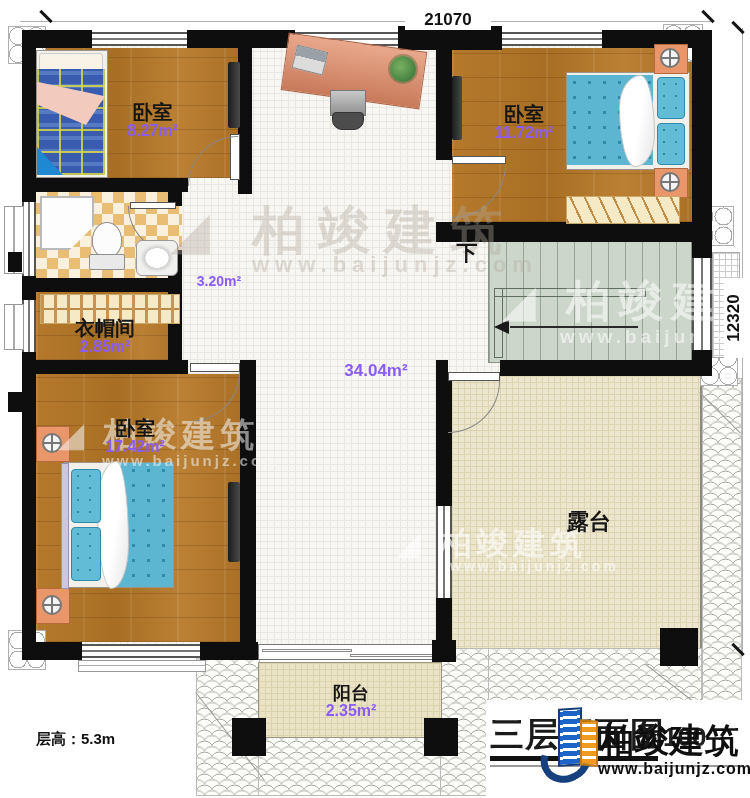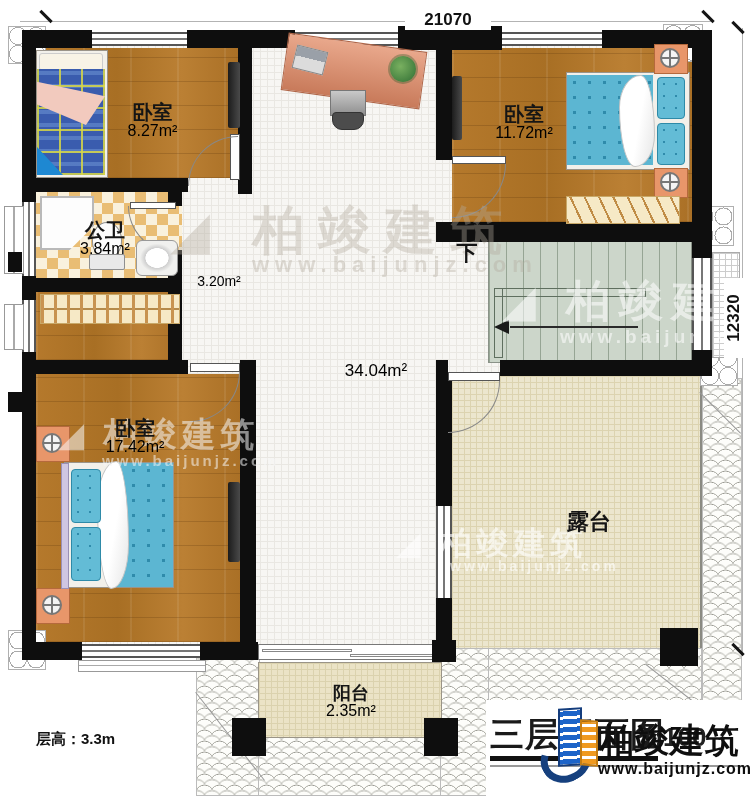--- a/index.html
+++ b/index.html
@@ -68,21 +68,21 @@
     background-image:radial-gradient(circle,#2f8bab 1px,transparent 1.5px);background-size:12px 12px;}
   .bedbox{position:absolute;background:#f2f0ea;border:1px solid #9a948a;}
   .rack{position:absolute;background-color:#f6e9c6;border:1px solid #c8a868;
     background-image:repeating-linear-gradient(90deg,#c89350 0 3px,transparent 3px 13px),
     linear-gradient(to bottom,transparent 46%,#b58a4a 46% 54%,transparent 54%);}
   .bench{position:absolute;background-color:#f6e9c6;border:1px solid #c8a868;
     background-image:repeating-linear-gradient(65deg,#c08c46 0 2px,transparent 2px 13px);}
   
   .rlbl{position:absolute;text-align:center;line-height:1.05;}
   .rname{display:block;font-weight:bold;font-size:20px;color:#151515;}
-  .rarea{display:block;font-weight:normal;font-size:16px;color:#000000;}
+  .rarea{display:block;font-weight:bold;font-size:16px;color:#8b5cf6;}
   .wm{position:absolute;white-space:nowrap;font-weight:bold;}
   .arrowhead{position:absolute;width:0;height:0;border-top:7px solid transparent;border-bottom:7px solid transparent;border-right:15px solid #1a1a1a;}
   .tick{position:absolute;width:16px;height:3px;background:#151515;transform:rotate(45deg);}
   .dimline{position:absolute;background:#b3b3b3;}
   .dimlbl{position:absolute;font-weight:bold;font-size:17px;background:#fff;text-align:center;}
 </style>
 </head>
 <body>
 
 <div id="canvas">
@@ -247,26 +247,26 @@
   <div class="wm" style="left:450px;top:558px;font-size:14px;letter-spacing:3px;color:rgba(255,255,255,0.6);">www.baijunjz.com</div>
 
   <div class="rlbl" style="left:100px;top:102px;width:105px;">
     <span class="rname">卧室</span>
     <span class="rarea">8.27m²</span>
   </div>
   <div class="rlbl" style="left:474px;top:104px;width:100px;">
     <span class="rname">卧室</span>
     <span class="rarea">11.72m²</span>
   </div>
-  <div class="rlbl" style="left:68px;top:220px;width:74px;">
-    <span class="rname">公卫</span>
-    <span class="rarea">3.84m²</span>
-  </div>
   <div class="rlbl" style="left:180px;top:274px;width:78px;">
     <span class="rarea" style="font-size:14px;">3.20m²</span>
+  </div>
+  <div class="rlbl" style="left:60px;top:318px;width:90px;">
+    <span class="rname">衣帽间</span>
+    <span class="rarea">2.85m²</span>
   </div>
   <div class="rlbl" style="left:90px;top:418px;width:90px;">
     <span class="rname">卧室</span>
     <span class="rarea">17.42m²</span>
   </div>
   <div class="rlbl" style="left:328px;top:362px;width:96px;">
     <span class="rarea" style="font-size:17px;">34.04m²</span>
   </div>
   <div class="rlbl" style="left:544px;top:510px;width:90px;">
     <span class="rname" style="font-size:22px;">露台</span>
@@ -282,21 +282,21 @@
   <div class="dimline" style="left:20px;top:21px;width:692px;height:1px;"></div>
   <div class="tick" style="left:38px;top:15px;"></div>
   <div class="tick" style="left:700px;top:15px;"></div>
   <div class="dimlbl" style="left:405px;top:10px;width:86px;">21070</div>
   <div class="dimline" style="left:742px;top:28px;width:1px;height:626px;"></div>
   <div class="tick" style="left:730px;top:26px;"></div>
   <div class="tick" style="left:730px;top:648px;"></div>
   <div class="dimlbl" style="left:724px;top:358px;width:80px;transform:rotate(-90deg);transform-origin:left top;">12320</div>
 
   <div class="abs" style="left:36px;top:730px;font-size:15px;font-weight:bold;">
-    <span>层高：</span><span>3.3m</span>
+    <span>层高：</span><span>5.3m</span>
   </div>
 
   <div class="abs" style="left:486px;top:700px;width:264px;height:98px;background:#fff;"></div>
   <div class="abs" style="left:640px;top:722px;font-size:26px;color:#222;font-weight:bold;">1:100</div>
   <div class="abs" style="left:490px;top:712px;font-size:34px;font-weight:bold;letter-spacing:1px;color:#1a1a1a;">三层平面图</div>
   <div class="abs" style="left:490px;top:756px;width:168px;height:5px;background:#111;"></div>
   <div class="abs" style="left:490px;top:765px;width:254px;height:2px;background:#999;"></div>
 
   <div class="abs" style="left:540px;top:736px;width:52px;height:46px;border:7px solid;border-color:transparent transparent #16407e #16407e;border-radius:50%;transform:rotate(-30deg);box-sizing:border-box;"></div>
   <div class="abs" style="left:558px;top:708px;width:20px;height:54px;background:repeating-linear-gradient(0deg,#1d64c8 0 5px,#fff 5px 8px);border:2px solid #143d7d;transform:skewY(-4deg);"></div>

